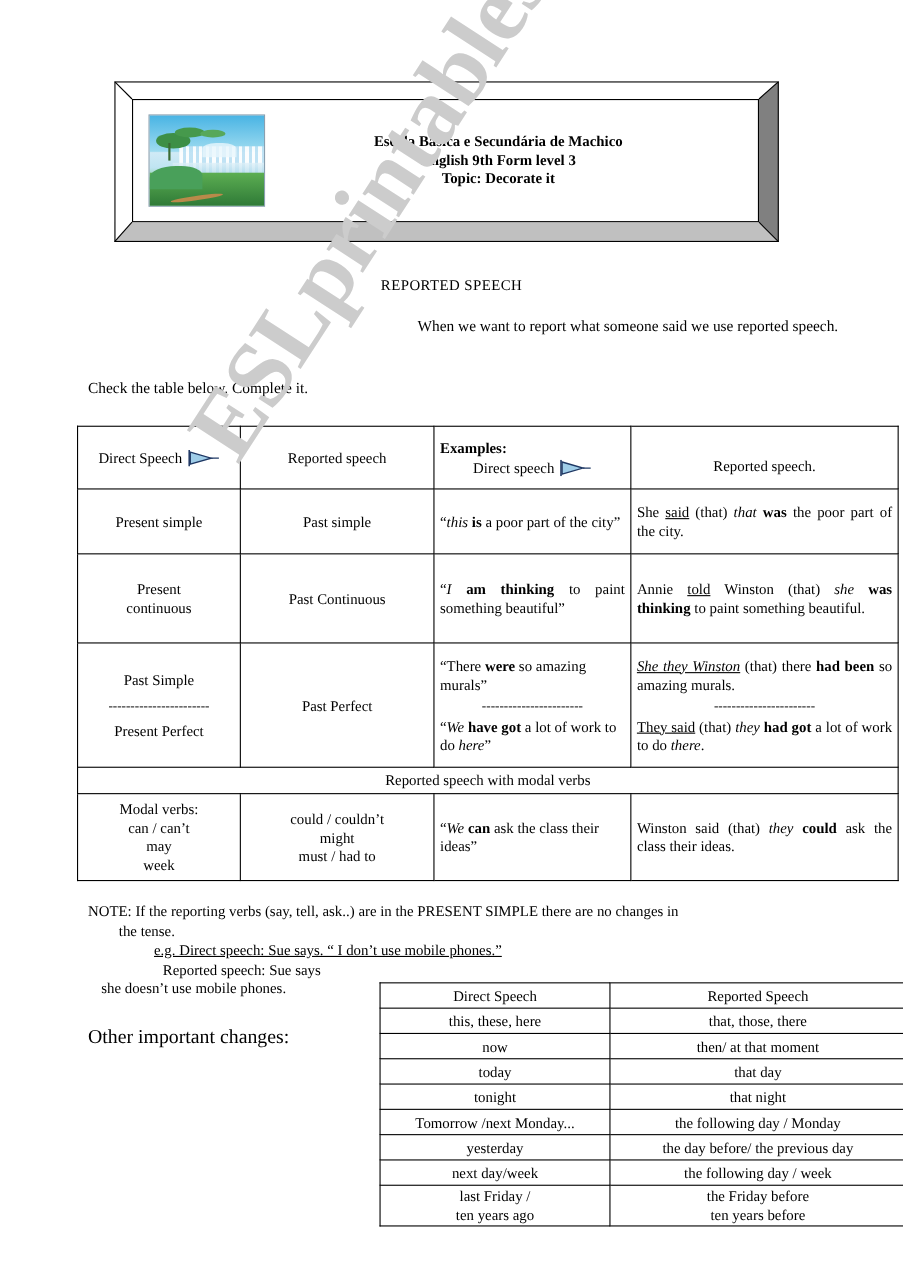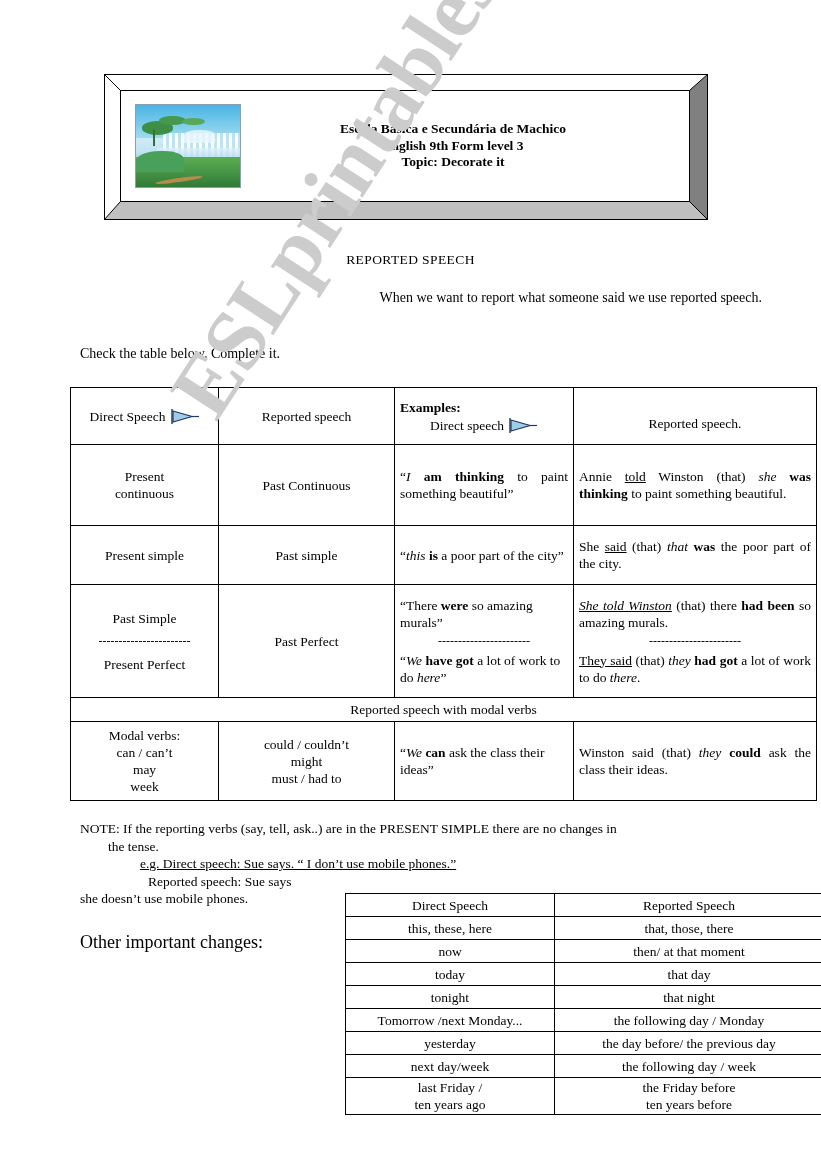--- a/index.html
+++ b/index.html
@@ -163,21 +163,21 @@
   b{font-weight:700;}
 
   
   .note{
     position:absolute;left:80px;top:820px;width:700px;
     font-size:13.5px;line-height:17.5px;z-index:2;
   }
   .note .l2{margin-left:28px;}
   .note .l3{margin-left:60px;text-decoration:underline;}
   .note .l4{margin-left:68px;}
-  .note .l5{margin-left:0;}
+  .note .l5{margin-left:12px;}
   .other-changes{
     position:absolute;left:80px;top:932px;font-size:18px;z-index:2;
   }
 
   
   table.changes{
     position:absolute;left:345px;top:893px;
     width:462px;
     border-collapse:collapse;
     table-layout:fixed;
@@ -267,50 +267,50 @@
             </svg>
           </span>
         </div>
       </td>
       <td class="c4 hdr-cell ctr">
         <div style="margin-top:14px;">Reported speech.</div>
       </td>
     </tr>
 
     <tr>
-      <td class="c1 ctr" style="height:74px;">
-            <div>Present</div>
-            <div>continuous</div>
-          </td>
-      <td class="c2 ctr">Past Continuous</td>
-      <td class="c3 jst">“<i>I</i> <b>am thinking</b> to paint something  beautiful”</td>
-      <td class="c4 jst">Annie <u>told</u> Winston (that) <i>she</i> <b>was thinking</b> to paint something beautiful.</td>
-    </tr>
-
-    <tr>
       <td class="c1 ctr" style="height:52px;">Present simple</td>
       <td class="c2 ctr">Past simple</td>
       <td class="c3 lft">“<i>this</i> <b>is</b> a poor part of the city”</td>
       <td class="c4 jst">She <u>said</u> (that) <i>that</i> <b>was</b> the  poor part of the city.</td>
+    </tr>
+
+    <tr>
+      <td class="c1 ctr" style="height:74px;">
+            <div>Present</div>
+            <div>continuous</div>
+          </td>
+      <td class="c2 ctr">Past Continuous</td>
+      <td class="c3 jst">“<i>I</i> <b>am thinking</b> to paint something  beautiful”</td>
+      <td class="c4 jst">Annie <u>told</u> Winston (that) <i>she</i> <b>was thinking</b> to paint something beautiful.</td>
     </tr>
 
     <tr>
       <td class="c1 ctr" style="height:106px;">
         <div>Past Simple</div>
         <div class="dashline" style="margin:8px 0;">-----------------------</div>
         <div>Present Perfect</div>
       </td>
       <td class="c2 ctr">Past Perfect</td>
       <td class="c3 lft">
         <div>“There <b>were</b> so amazing murals”</div>
         <div class="dashline" style="margin:4px 0;">-----------------------</div>
         <div>“<i>We</i> <b>have got</b> a lot of work to do <i>here</i>”</div>
       </td>
       <td class="c4 lft">
-        <div class="jst"><u><i>She told Winston</i></u> (that) there <b>had been</b> so amazing murals.</div>
+        <div class="jst"><u><i>She they Winston</i></u> (that) there <b>had been</b> so amazing murals.</div>
         <div class="dashline" style="margin:4px 0;">-----------------------</div>
         <div class="jst"><u>They  said</u> (that) <i>they</i> <b>had got</b> a lot of work to do <i>there</i>.</div>
       </td>
     </tr>
 
     <tr>
       <td colspan="4" class="modal-band">Reported speech with modal verbs</td>
     </tr>
 
     <tr>

